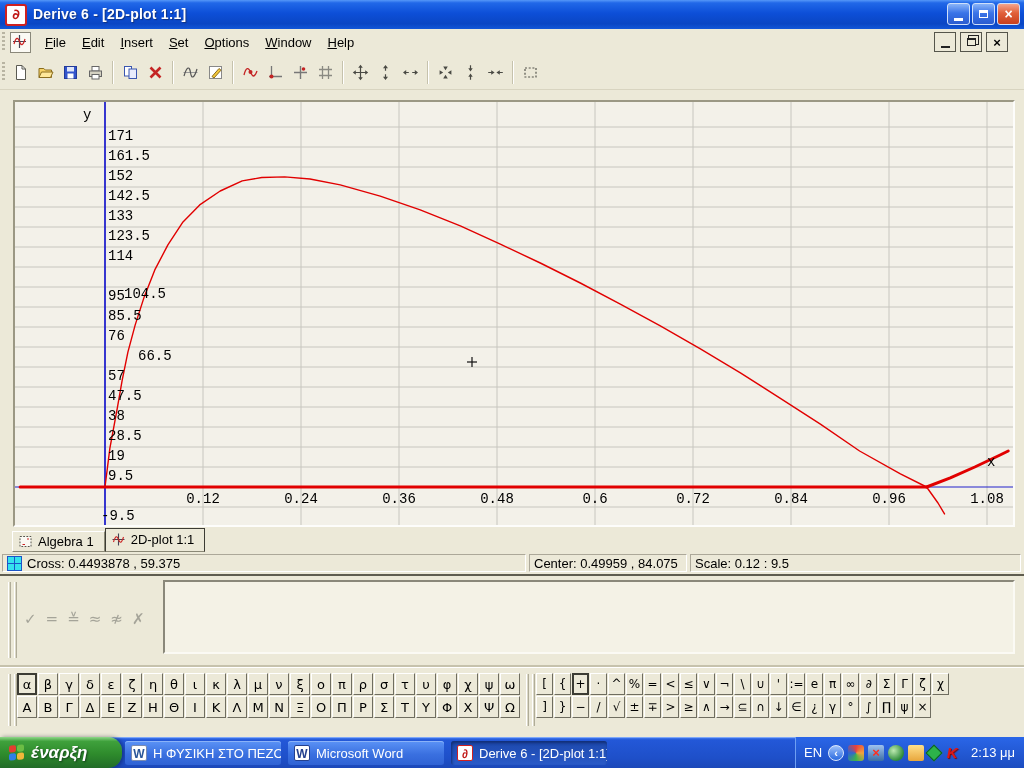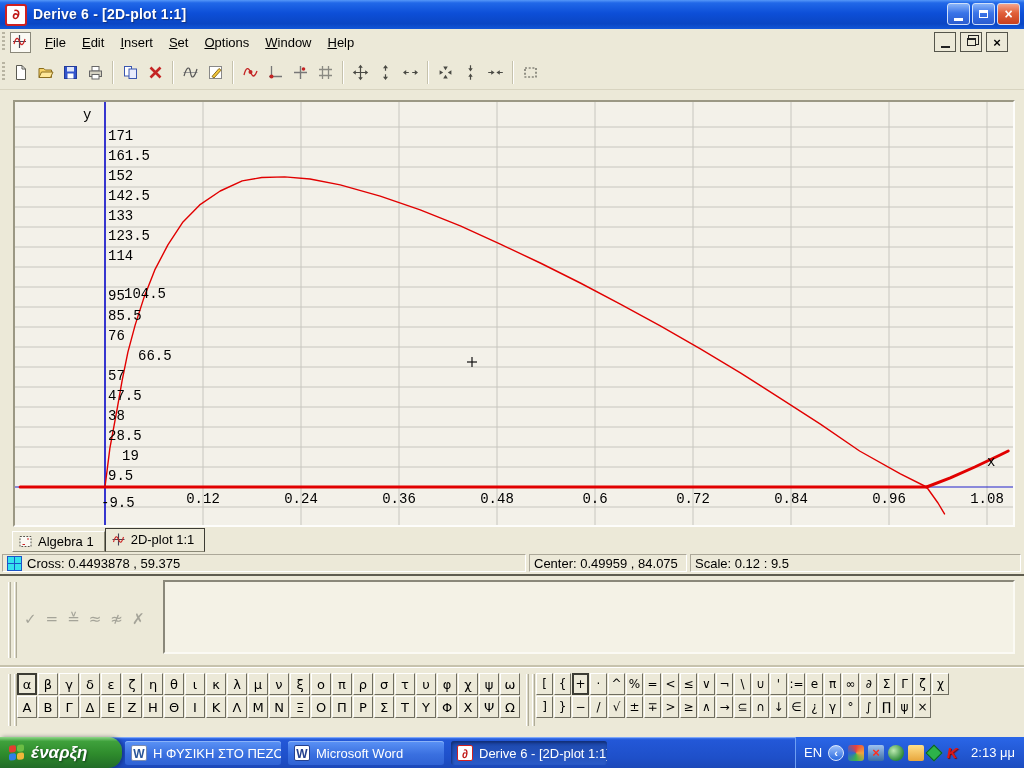--- a/index.html
+++ b/index.html
@@ -349,23 +349,23 @@
       <div class="tick" style="left: 93px; top: 146px;">114</div>
       <div class="tick" style="left: 93px; top: 184px; margin-left: 16px;">104.5</div>
       <div class="tick" style="left: 93px; top: 186px;">95</div>
       <div class="tick" style="left: 93px; top: 206px;">85.5</div>
       <div class="tick" style="left: 93px; top: 226px; text-align: right;">76</div>
       <div class="tick" style="left: 93px; top: 246px; margin-left: 30px;">66.5</div>
       <div class="tick" style="left: 93px; top: 266px;">57</div>
       <div class="tick" style="left: 93px; top: 286px;">47.5</div>
       <div class="tick" style="left: 93px; top: 306px;">38</div>
       <div class="tick" style="left: 93px; top: 326px;">28.5</div>
-      <div class="tick" style="left: 107px; top: 346px; text-align: center;">19</div>
+      <div class="tick" style="left: 93px; top: 346px; text-align: center;">19</div>
       <div class="tick" style="left: 93px; top: 366px;">9.5</div>
-      <div class="tick" style="left: 86px; top: 393px;">-9.5</div>
+      <div class="tick" style="left: 86px; top: 406px;">-9.5</div>
       <div class="tick xtick" style="left: 156px; top: 389px;">0.12</div>
       <div class="tick xtick" style="left: 254px; top: 389px;">0.24</div>
       <div class="tick xtick" style="left: 352px; top: 389px;">0.36</div>
       <div class="tick xtick" style="left: 450px; top: 389px;">0.48</div>
       <div class="tick xtick" style="left: 548px; top: 389px;">0.6</div>
       <div class="tick xtick" style="left: 646px; top: 389px;">0.72</div>
       <div class="tick xtick" style="left: 744px; top: 389px;">0.84</div>
       <div class="tick xtick" style="left: 842px; top: 389px;">0.96</div>
       <div class="tick xtick" style="left: 940px; top: 389px;">1.08</div>
       <div class="axis-letter" style="left: 68px; top: 5px;">y</div>

